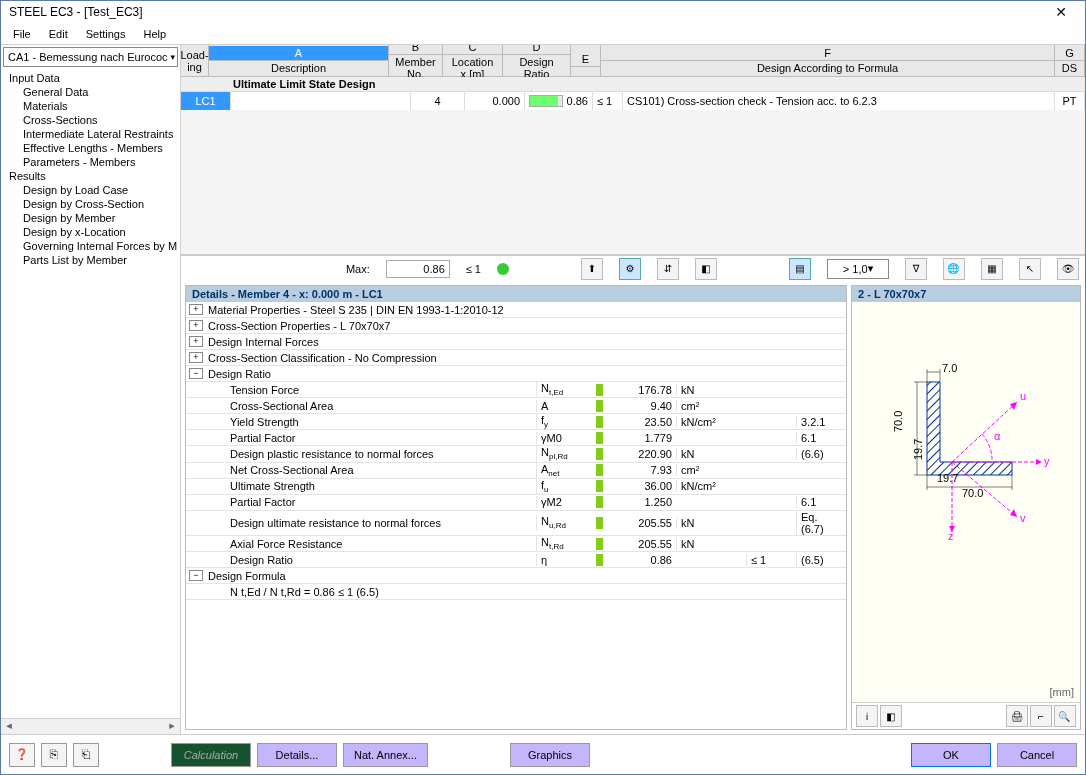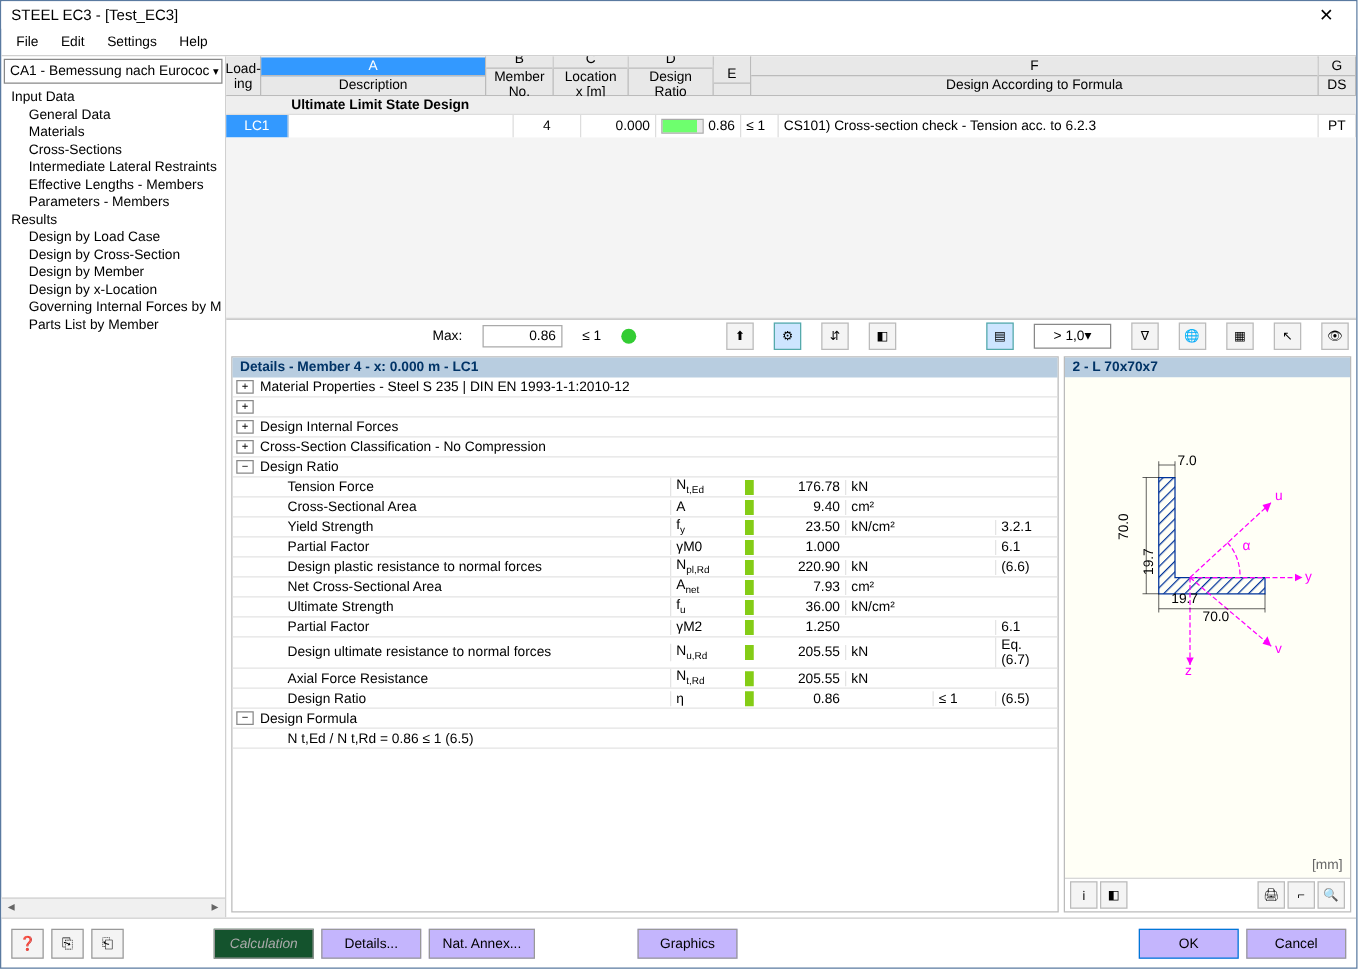--- a/index.html
+++ b/index.html
@@ -205,20 +205,21 @@
     <div class="lower">
       <div class="details">
         <div class="details-header">Details - Member 4 - x: 0.000 m - LC1</div>
         <div class="detail-rows">
           <div class="dr">
               <div class="exp">+</div>
               <div class="lbl">Material Properties - Steel S 235 | DIN EN 1993-1-1:2010-12</div>
             </div>
           <div class="dr">
               <div class="exp">+</div>
+              <div class="lbl">Cross-Section Properties  -  L 70x70x7</div>
             </div>
           <div class="dr">
               <div class="exp">+</div>
               <div class="lbl">Design Internal Forces</div>
             </div>
           <div class="dr">
               <div class="exp">+</div>
               <div class="lbl">Cross-Section Classification - No Compression</div>
             </div>
           <div class="dr">
@@ -250,21 +251,21 @@
                 <div class="sym">f<sub>y</sub></div>
                 <div class="val">23.50</div>
                 <div class="unit">kN/cm²</div>
                 <div class="cond"></div>
                 <div class="ref">3.2.1</div>
               </div>
               <div class="dr">
                 <div style="width:20px"></div>
                 <div class="lbl ind">Partial Factor</div>
                 <div class="sym">γM0</div>
-                <div class="val">1.000</div>
+                <div class="val">1.779</div>
                 <div class="unit"></div>
                 <div class="cond"></div>
                 <div class="ref">6.1</div>
               </div>
               <div class="dr">
                 <div style="width:20px"></div>
                 <div class="lbl ind">Design plastic resistance to normal forces</div>
                 <div class="sym">N<sub>pl,Rd</sub></div>
                 <div class="val">220.90</div>
                 <div class="unit">kN</div>

